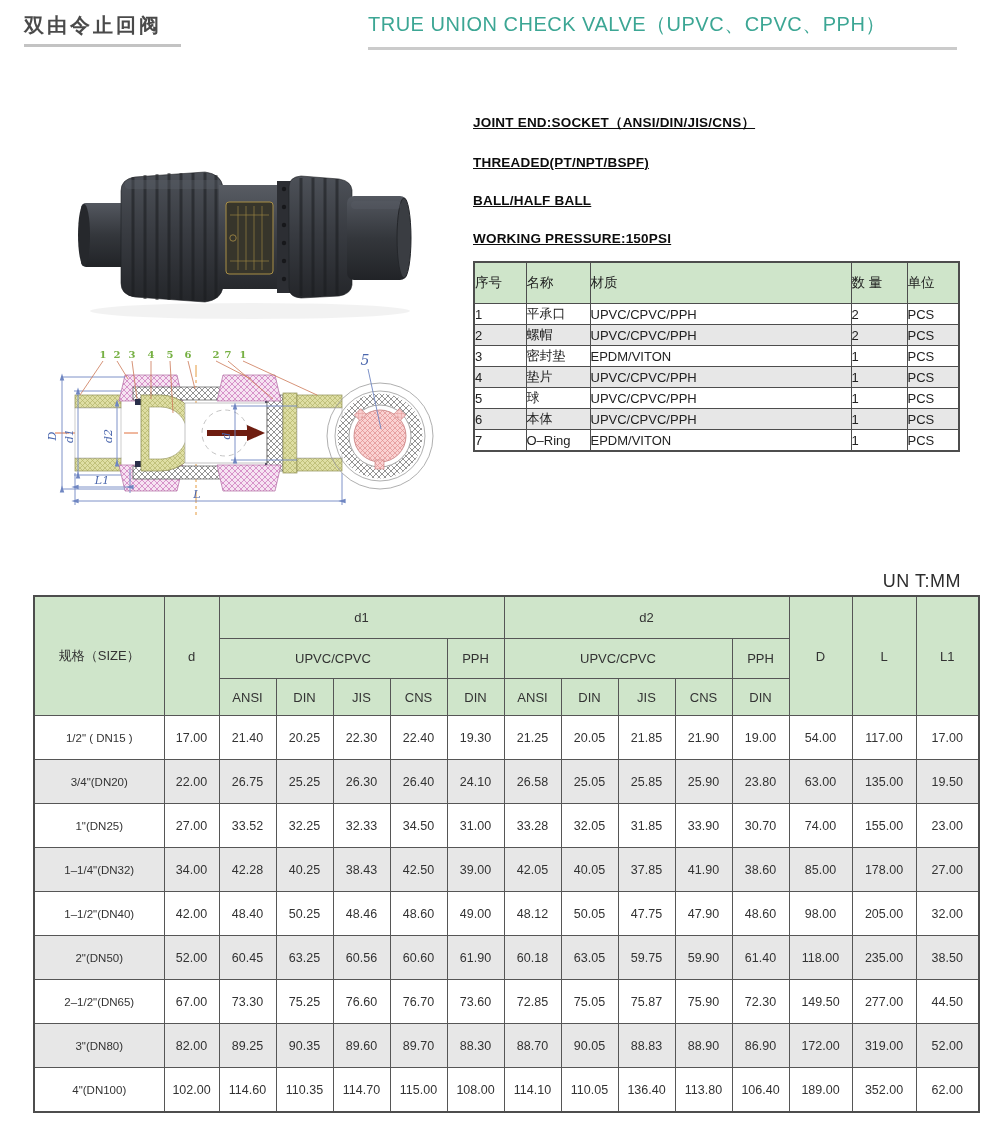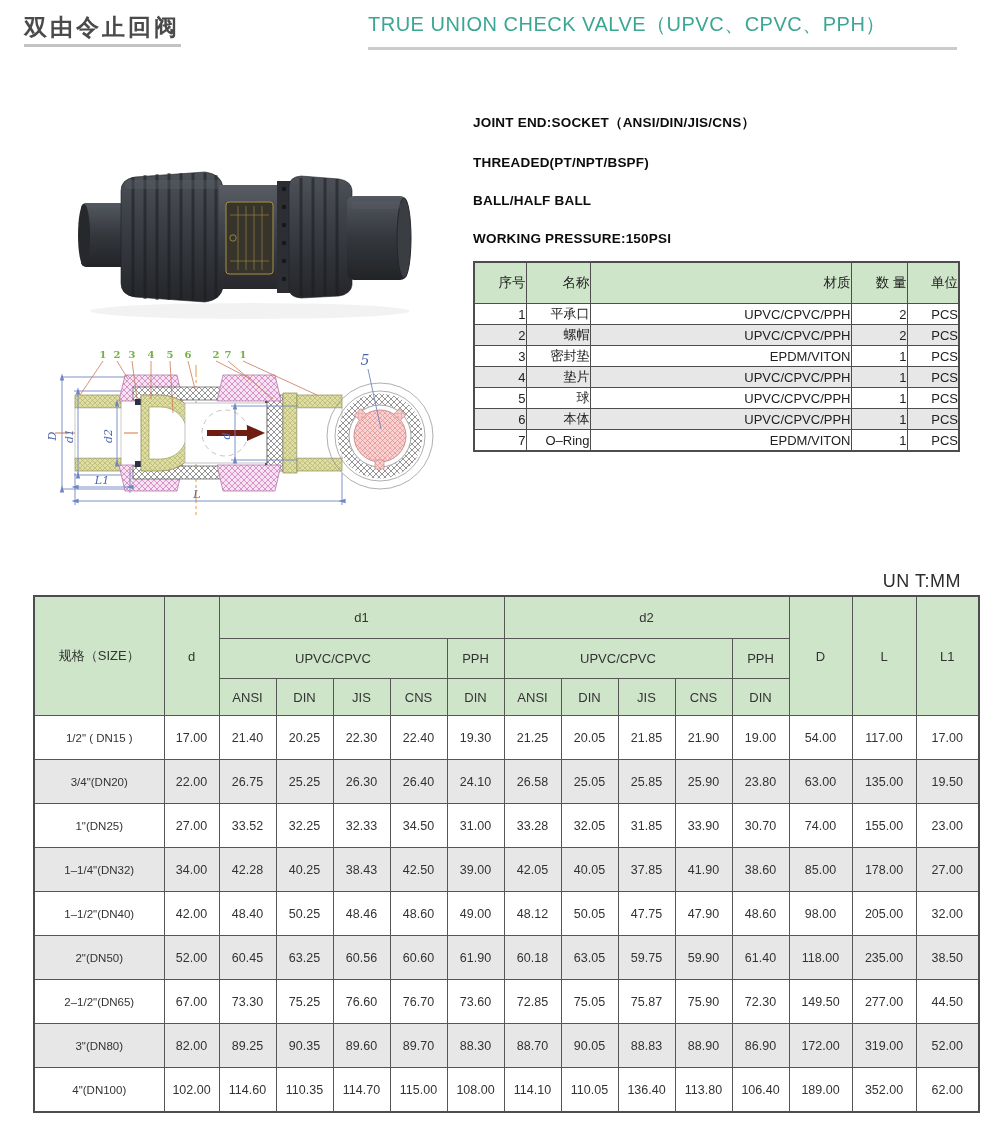--- a/index.html
+++ b/index.html
@@ -1,36 +1,36 @@
 <!DOCTYPE html>
 <html><head>
 <meta charset="utf-8">
 <style>
   html,body{margin:0;padding:0;background:#ffffff;}
   .page{
     position:relative;width:1008px;height:1132px;background:#fff;
     font-family:"Liberation Sans","DejaVu Sans",sans-serif;overflow:hidden;
   }
   
-  .title-cn{position:absolute;left:24px;top:12px;font-size:23px;font-weight:bold;
+  .title-cn{position:absolute;left:24px;top:12px;font-size:20px;font-weight:bold;
     color:#4a4a4a;letter-spacing:3px;white-space:nowrap;}
   .rule-cn{position:absolute;left:24px;top:44px;width:157px;height:3px;background:#c3c3c3;}
   .title-en{position:absolute;left:368px;top:11px;font-size:20px;color:#3CA694;
     letter-spacing:.5px;white-space:nowrap;}
   .rule-en{position:absolute;left:368px;top:47px;width:589px;height:3px;background:#cbcbcb;}
   
   .photo{position:absolute;left:55px;top:95px;width:395px;height:240px;}
   
   .specs{position:absolute;left:473px;top:114px;}
   .spec-line{font-size:13.5px;font-weight:bold;color:#0c0c0c;margin-bottom:23px;
-    letter-spacing:.2px;white-space:nowrap;}
+    letter-spacing:.2px;white-space:nowrap;text-decoration:underline;}
   
   table{border-collapse:collapse;table-layout:fixed;}
   .parts{position:absolute;left:473px;top:261px;width:485px;font-size:13px;color:#222;}
-  .parts th,.parts td{border:1px solid #4d4d4d;text-align:right;padding:0;overflow:hidden;}
+  .parts th,.parts td{border:1px solid #4d4d4d;text-align:left;padding:0;overflow:hidden;}
   .parts{border:2px solid #4d4d4d;}
   .parts thead th{height:40px;background:#CFE5CA;font-weight:normal;font-size:13.5px;}
   .parts tbody td{height:20px;font-size:13px;}
   .parts tbody tr:nth-child(even){background:#E7E7E7;}
   
   .diagram{position:absolute;left:25px;top:333px;width:450px;height:205px;}
   .callout{fill:#76b043;font-size:10px;font-weight:bold;text-anchor:middle;
     font-family:"DejaVu Serif",serif;}
   .dimlabel{fill:#4a66ad;font-size:11px;font-style:italic;text-anchor:middle;
     font-family:"DejaVu Serif",serif;}

